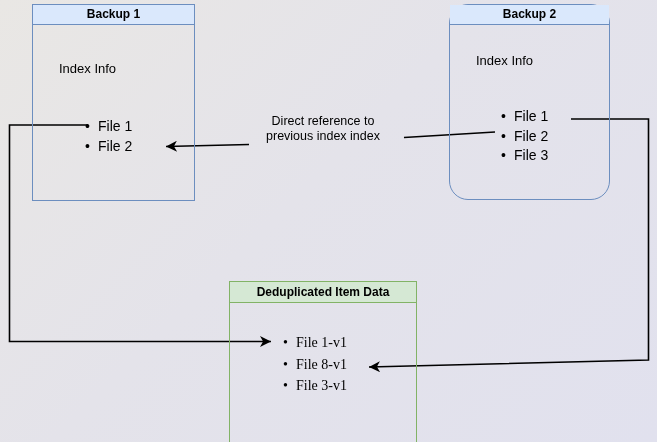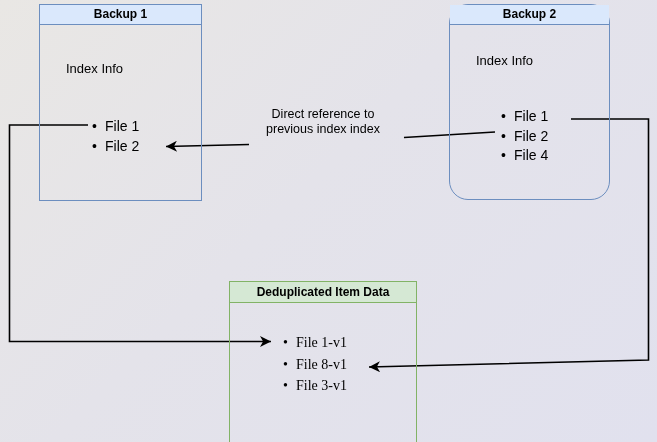--- a/index.html
+++ b/index.html
@@ -29,34 +29,34 @@
   }
   .blue .node-header { background: var(--blue-fill); border-color: var(--blue-border); height: 20px; line-height: 19px; }
   .green .node-header { background: var(--green-fill); border-color: var(--green-border); height: 21px; line-height: 20px; }
 
   .section-label { position: absolute; font-size: 13px; line-height: 20px; white-space: nowrap; }
 
   ul.items { position: absolute; margin: 0; padding: 0; list-style: none; font-size: 14px; }
   li.item { position: relative; padding-left: 13px; white-space: nowrap; }
   li.item::before { content: "\2022"; position: absolute; left: 0; }
 
-  #backup1 { left: 39px; top: 4px; width: 163px; height: 197px; }
+  #backup1 { left: 32px; top: 4px; width: 163px; height: 197px; }
   #backup1 .section-label { left: 26px; top: 54px; }
   #backup1 ul.items { left: 52px; top: 112px; line-height: 19.5px; }
 
   #backup2 { left: 449px; top: 4px; width: 161px; height: 196px; border-radius: 19px; }
   #backup2 .section-label { left: 26px; top: 46px; }
   #backup2 ul.items { left: 51px; top: 102px; line-height: 19.5px; }
 
   #dedup { left: 229px; top: 281px; width: 188px; height: 164px; }
   #dedup ul.items { left: 53px; top: 50px; line-height: 21.5px; font-family: Liberation Serif, serif; }
 
   .annotation {
     position: absolute;
-    left: 233px; top: 107px; width: 180px;
+    left: 233px; top: 114px; width: 180px;
     text-align: center;
     font-size: 12.5px;
     line-height: 15px;
   }
 </style>
 </head>
 <body>
 
 <div class="canvas">
 
@@ -80,21 +80,21 @@
       <li class="item">File 2</li>
     </ul>
   </div>
 
   <div class="node blue" id="backup2">
     <div class="node-header">Backup 2</div>
     <div class="section-label">Index Info</div>
     <ul class="items">
       <li class="item">File 1</li>
       <li class="item">File 2</li>
-      <li class="item">File 4</li>
+      <li class="item">File 3</li>
     </ul>
   </div>
 
   <div class="node green" id="dedup">
     <div class="node-header">Deduplicated Item Data</div>
     <ul class="items">
       <li class="item">File 1-v1</li>
       <li class="item">File 8-v1</li>
       <li class="item">File 3-v1</li>
     </ul>

